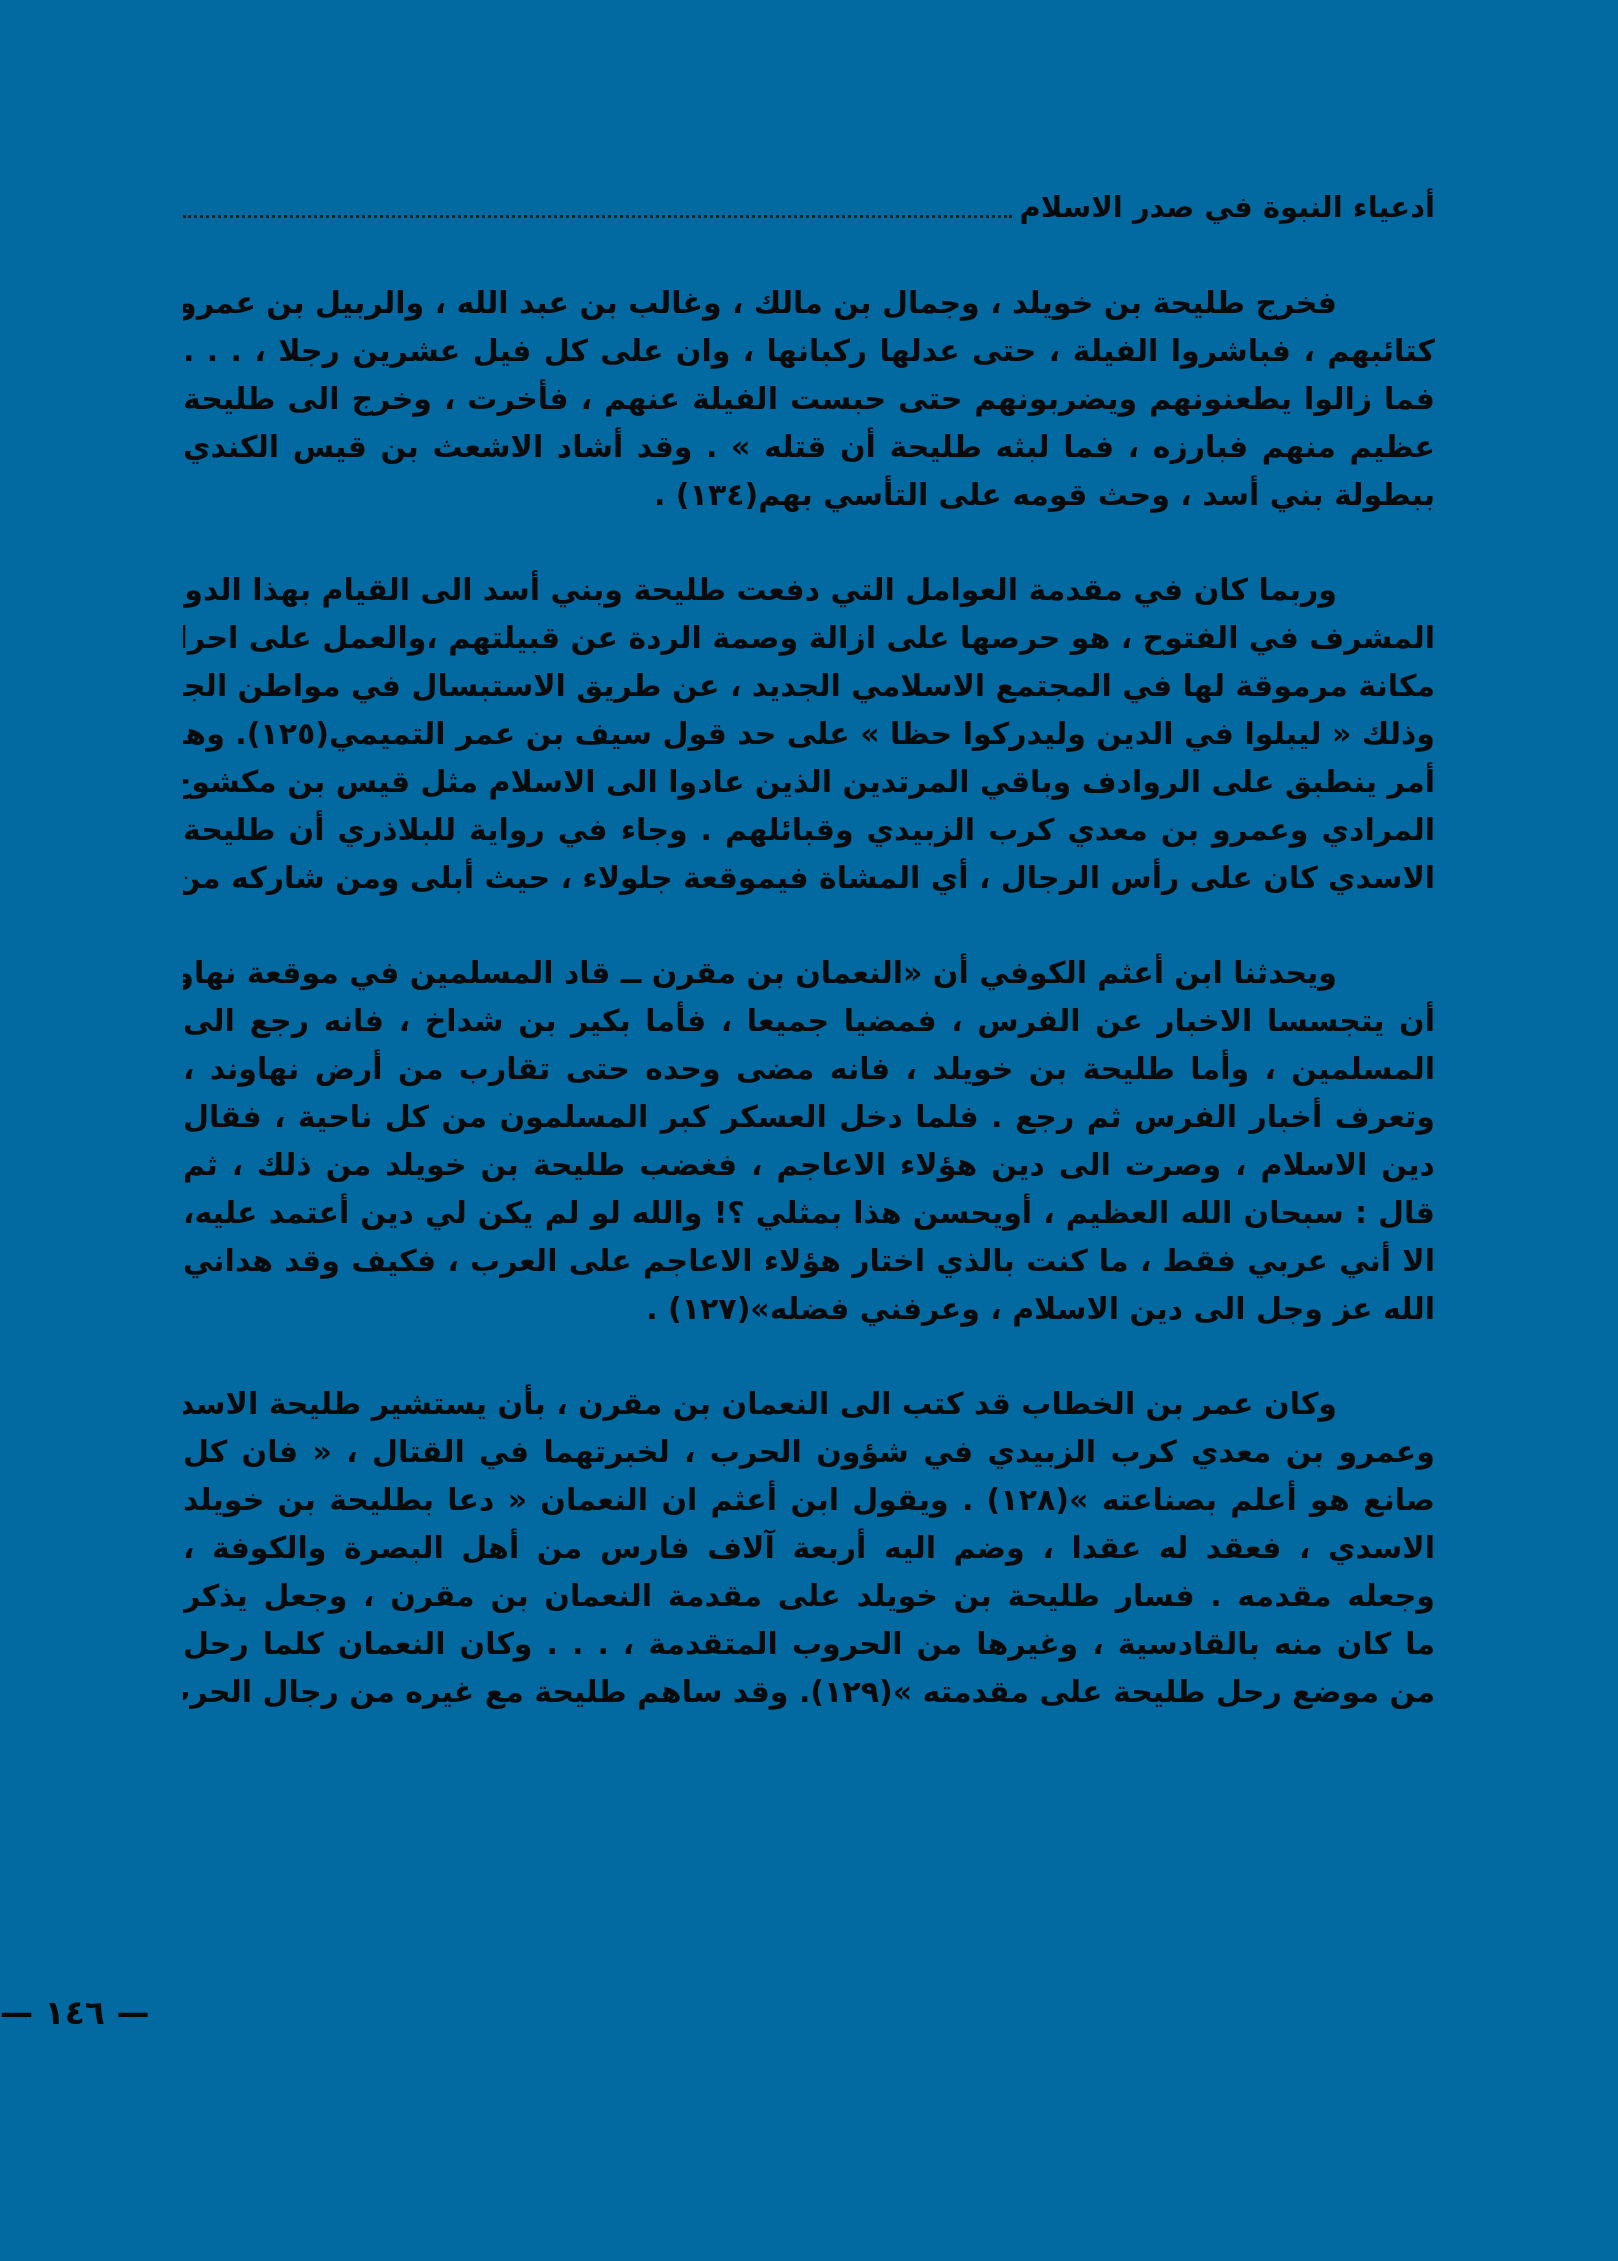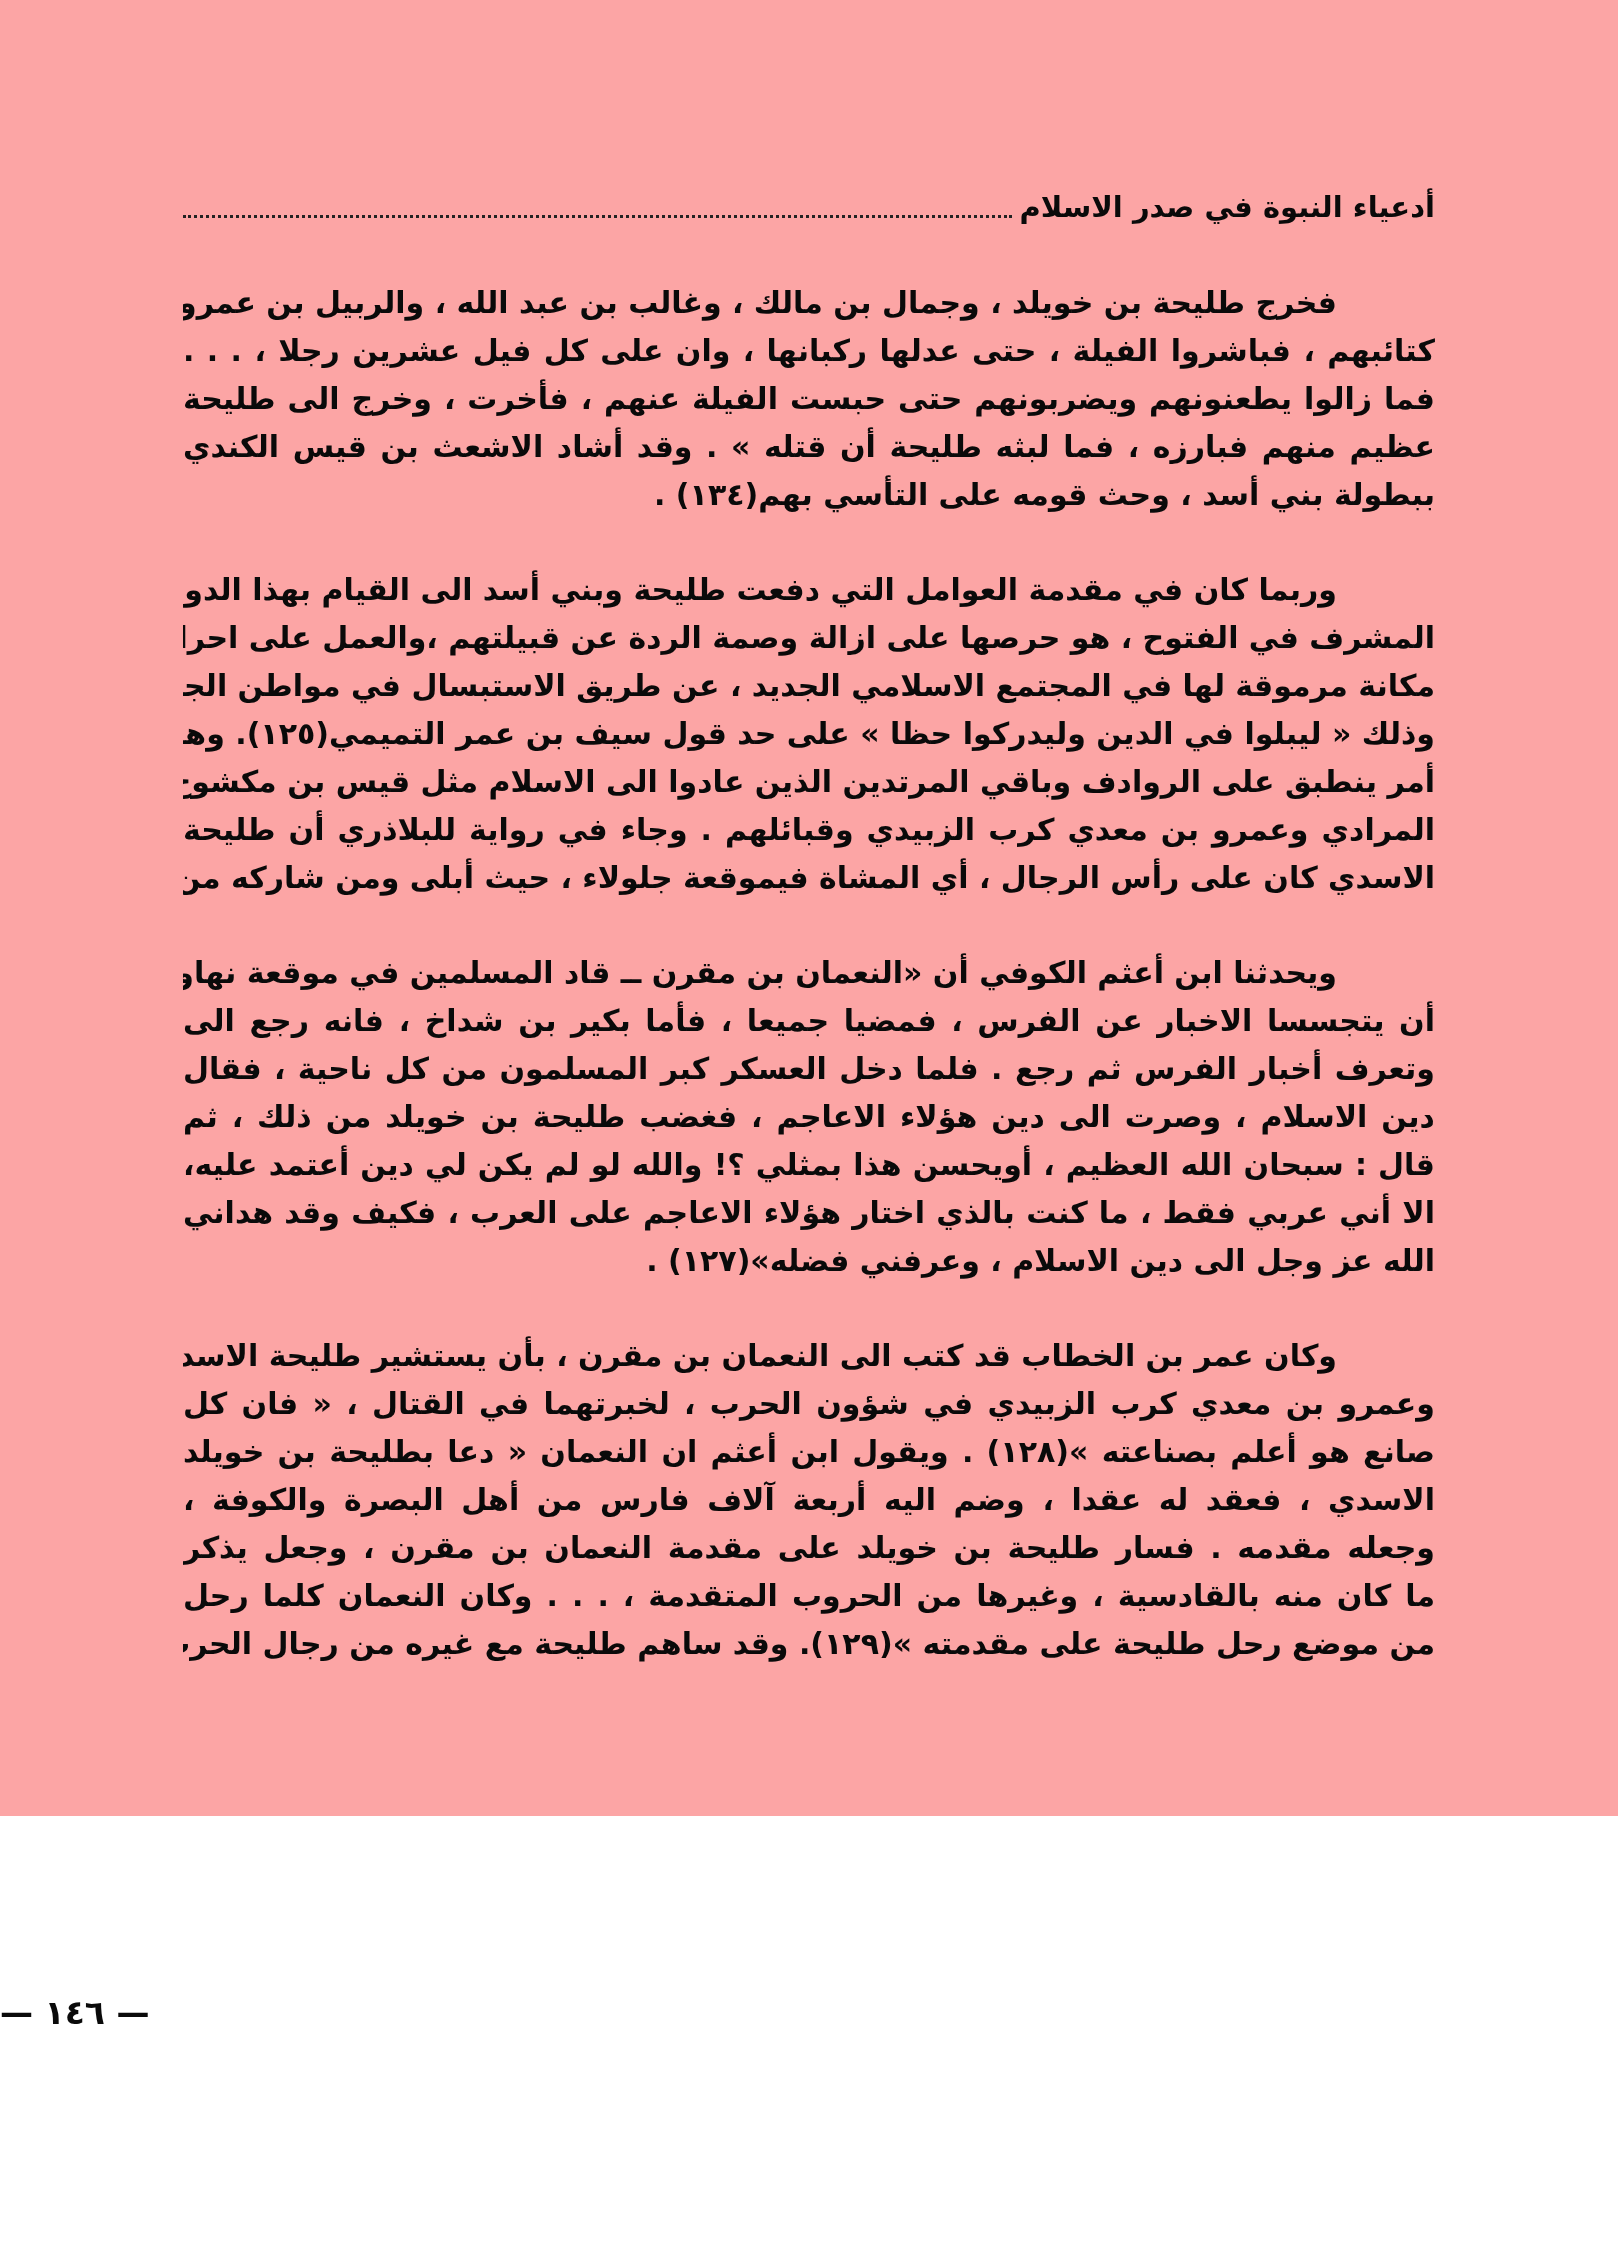--- a/index.html
+++ b/index.html
@@ -1,19 +1,19 @@
 <!DOCTYPE html>
 <html style="font-size:12px"><head>
 <meta charset="utf-8">
 <style>
   html, body { margin: 0; padding: 0; background: #ffffff; }
   body { width: 1619px; height: 2261px; position: relative; overflow: hidden; }
   .page {
-    position: absolute; left: 0; top: 0; width: 1619px; height: 1816px;
-    background: #fca5a5; color: #0a0a0a;
+    position: absolute; left: 0; top: 0; width: 1619px; height: 2261px;
+    background: #0369a1; color: #0a0a0a;
     font-family: "DejaVu Sans", sans-serif;
   }
   .running-head {
     position: absolute; left: 183px; right: 184px; top: 186px; height: 38px;
     direction: rtl; display: flex; align-items: flex-end;
   }
   .running-head .title {
     font-size: 29px; font-weight: bold; white-space: nowrap; line-height: 33px;
     padding-left: 7.6px;
   }
@@ -60,20 +60,21 @@
         <span class="line">المشرف في الفتوح ، هو حرصها على ازالة وصمة الردة عن قبيلتهم ،والعمل على احراز</span>
         <span class="line">مكانة مرموقة لها في المجتمع الاسلامي الجديد ، عن طريق الاستبسال في مواطن الجهاد</span>
         <span class="line">وذلك « ليبلوا في الدين وليدركوا حظا » على حد قول سيف بن عمر التميمي(١٢٥). وهو</span>
         <span class="line">أمر ينطبق على الروادف وباقي المرتدين الذين عادوا الى الاسلام مثل قيس بن مكشوح</span>
         <span class="line">المرادي وعمرو بن معدي كرب الزبيدي وقبائلهم . وجاء في رواية للبلاذري أن طليحة</span>
         <span class="line">الاسدي كان على رأس الرجال ، أي المشاة فيموقعة جلولاء ، حيث أبلى ومن شاركه من</span>
       </div>
       <div class="para">
         <span class="line first">ويحدثنا ابن أعثم الكوفي أن «النعمان بن مقرن ــ قاد المسلمين في موقعة نهاوند ــ</span>
         <span class="line">أن يتجسسا الاخبار عن الفرس ، فمضيا جميعا ، فأما بكير بن شداخ ، فانه رجع الى</span>
+        <span class="line">المسلمين ، وأما طليحة بن خويلد ، فانه مضى وحده حتى تقارب من أرض نهاوند ،</span>
         <span class="line">وتعرف أخبار الفرس ثم رجع . فلما دخل العسكر كبر المسلمون من كل ناحية ، فقال</span>
         <span class="line">دين الاسلام ، وصرت الى دين هؤلاء الاعاجم ، فغضب طليحة بن خويلد من ذلك ، ثم</span>
         <span class="line">قال : سبحان الله العظيم ، أويحسن هذا بمثلي ؟! والله لو لم يكن لي دين أعتمد عليه،</span>
         <span class="line">الا أني عربي فقط ، ما كنت بالذي اختار هؤلاء الاعاجم على العرب ، فكيف وقد هداني</span>
         <span class="line last">الله عز وجل الى دين الاسلام ، وعرفني فضله»(١٢٧) .</span>
       </div>
       <div class="para">
         <span class="line first">وكان عمر بن الخطاب قد كتب الى النعمان بن مقرن ، بأن يستشير طليحة الاسدي</span>
         <span class="line">وعمرو بن معدي كرب الزبيدي في شؤون الحرب ، لخبرتهما في القتال ، « فان كل</span>
         <span class="line">صانع هو أعلم بصناعته »(١٢٨) . ويقول ابن أعثم ان النعمان « دعا بطليحة بن خويلد</span>

